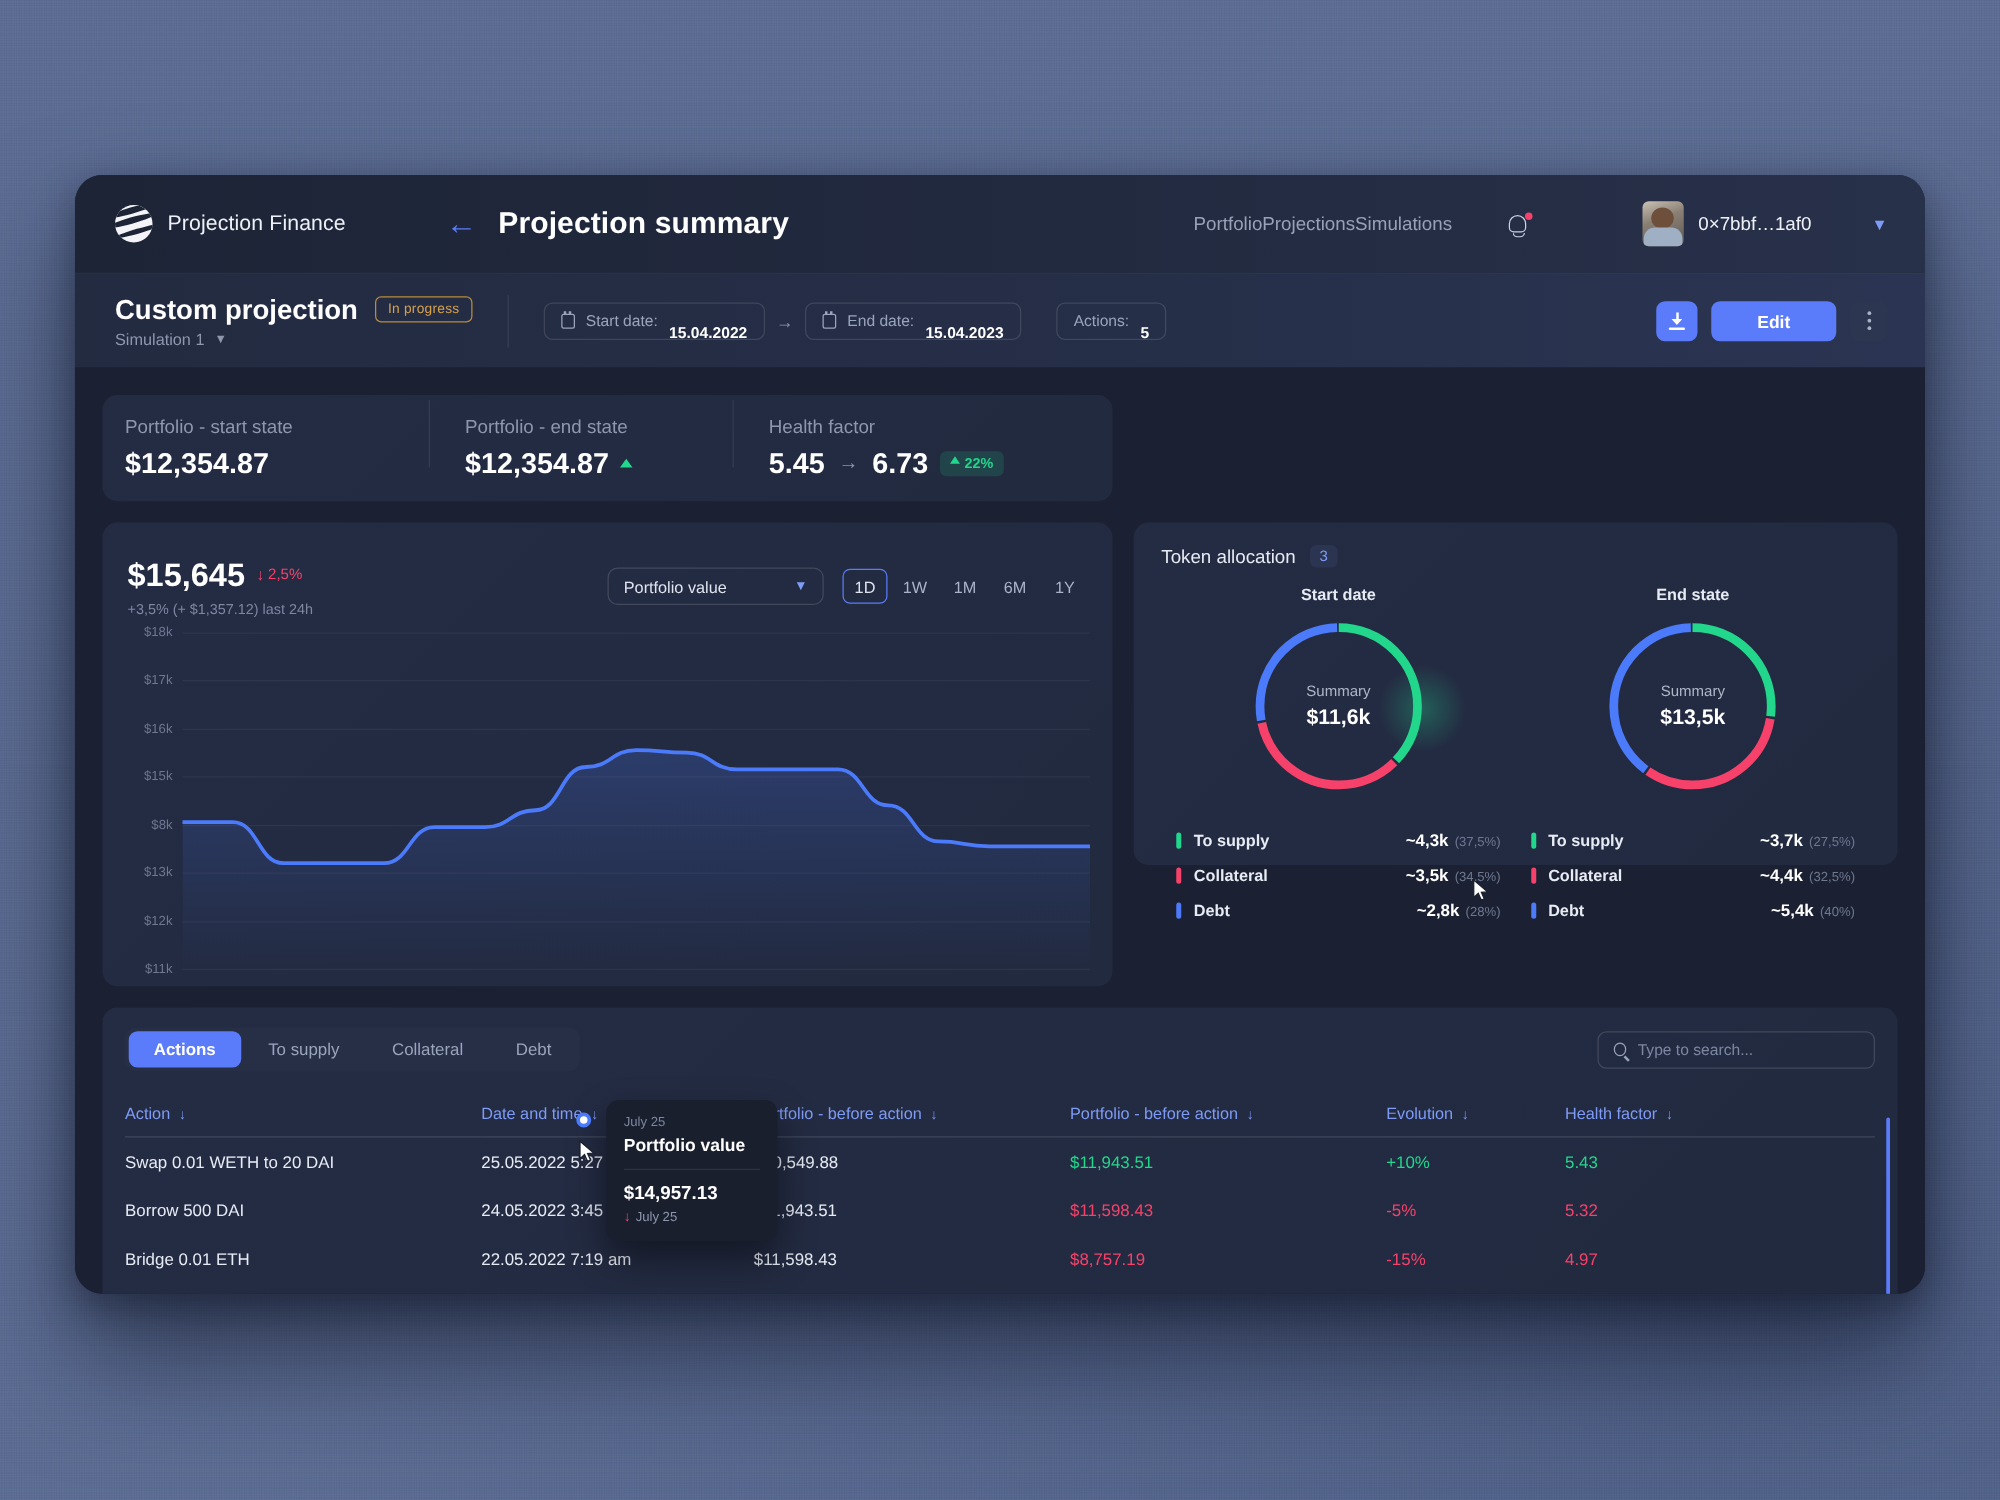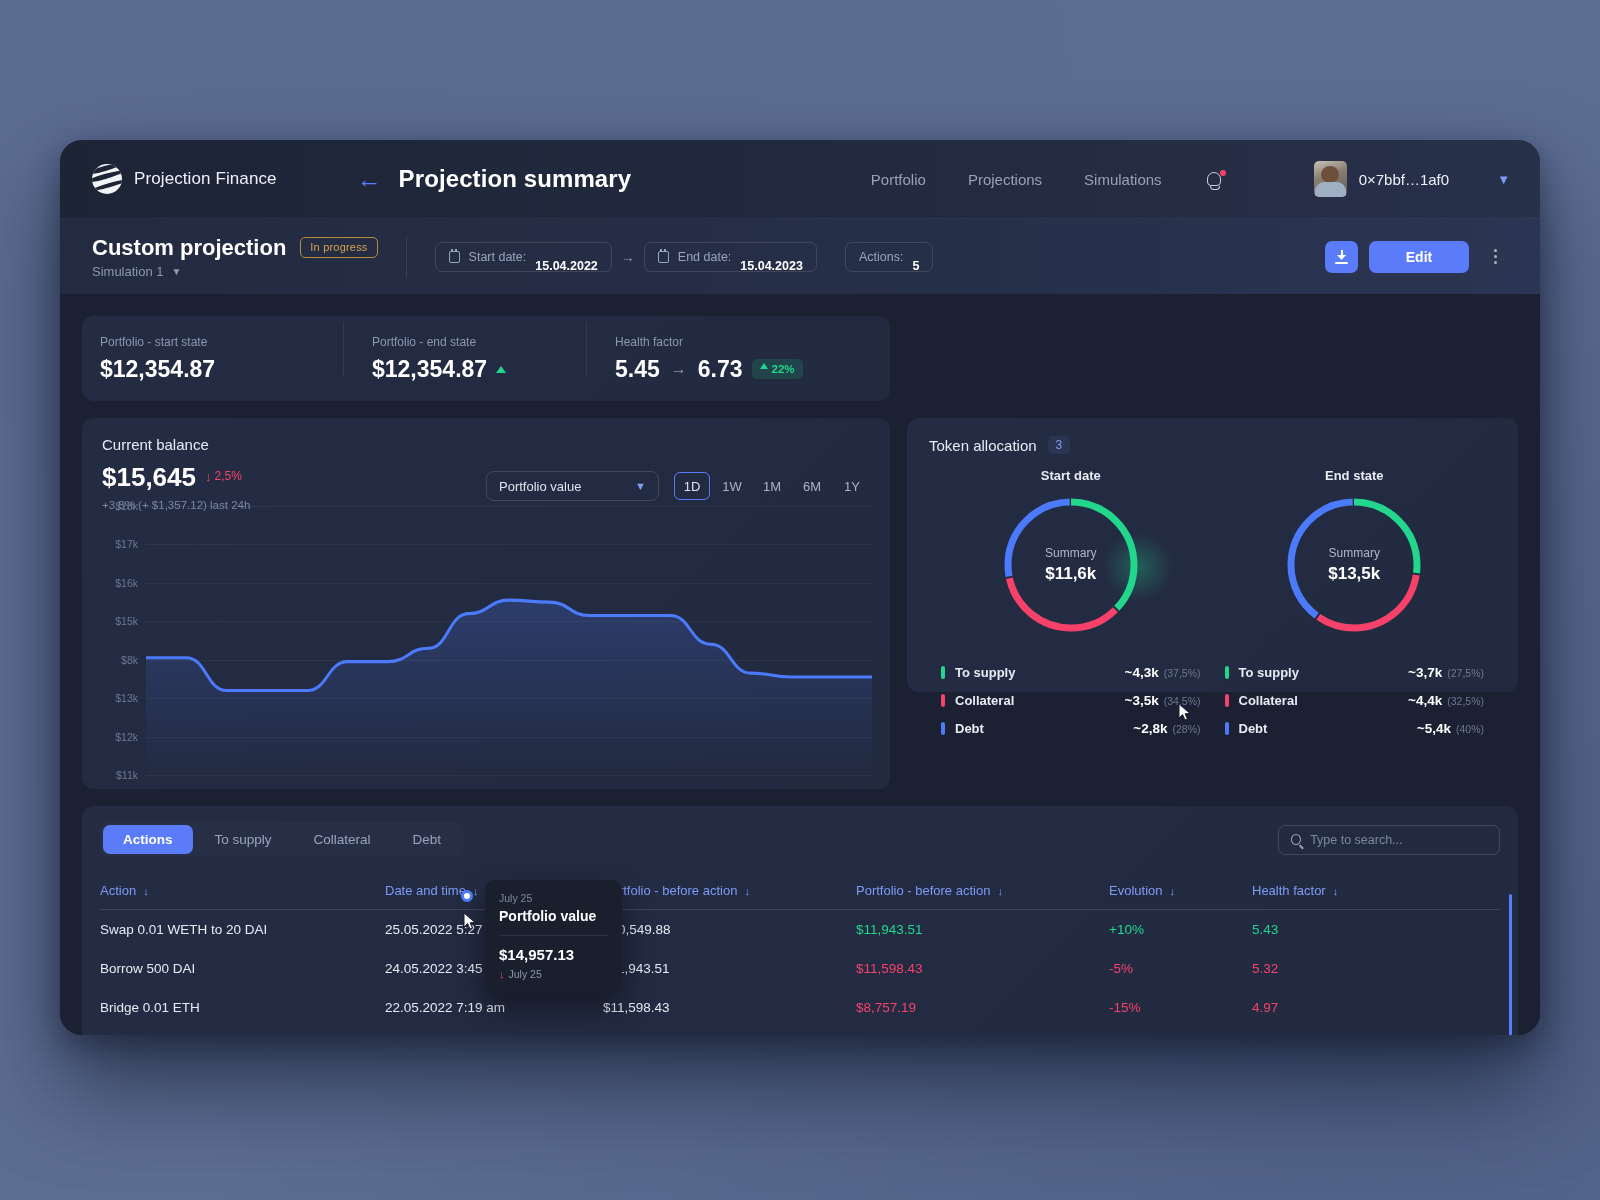--- a/index.html
+++ b/index.html
@@ -53,21 +53,21 @@
   .brand-mark i { position:absolute; background:#1d2436; border-radius:50%; display:block; }
   .brand-mark i:nth-child(1){ left:-7px; top:2px; width:40px; height:5px; transform:rotate(-16deg); }
   .brand-mark i:nth-child(2){ left:-7px; top:10px; width:40px; height:5px; transform:rotate(-16deg); }
   .brand-mark i:nth-child(3){ left:-2px; top:19px; width:40px; height:4px; transform:rotate(-16deg); }
   .brand-name { color:#eef1f7; font-size:17px; letter-spacing:.1px; }
 
   .page-head { display:flex; align-items:center; gap:17px; margin-left:80px; }
   .back-arrow { color:#5b7cfa; font-size:25px; line-height:1; cursor:pointer; }
   .page-title { color:#fff; font-size:24px; font-weight:bold; letter-spacing:.1px; }
 
-  .nav-links { margin-left:auto; display:flex; align-items:center; gap:42px; }
+  .nav-links { margin-left:auto; display:flex; align-items:center; }
   .nav-link { color:#98a1b8; font-size:15px; cursor:pointer; }
   .bell-wrap { margin-left:42px; position:relative; width:22px; height:22px; cursor:pointer; }
   .bell { width:14px; height:14px; border:1.6px solid #c9d2e4; border-radius:7px 7px 4px 4px;
           position:absolute; left:3px; top:4px; }
   .bell::after{ content:""; position:absolute; left:2px; top:13px; width:8px; height:3px;
           border:1.6px solid #c9d2e4; border-top:none; border-radius:0 0 4px 4px;}
   .bell-dot { position:absolute; right:0px; top:2px; width:6px; height:6px; border-radius:50%; background:#f6426a; }
 
   .user { margin-left:88px; display:flex; align-items:center; gap:12px; cursor:pointer; }
   .avatar { width:33px; height:36px; border-radius:5px; overflow:hidden;
@@ -142,21 +142,21 @@
     background:linear-gradient(135deg,#242c44 0%, #222a40 100%);
     border-radius:12px;
   }
   .stats-left { flex:0 0 808px; height:85px; display:flex; align-items:center; padding:0 0 0 18px; }
   .stat { padding-right:20px; position:relative; }
   .stat + .stat { padding-left:29px; }
   .stat + .stat::before {
     content:""; position:absolute; left:0; top:-13px; width:1px; height:54px;
     background:rgba(255,255,255,.08);
   }
-  .stat-label { color:#8d97ae; font-size:12px; margin-bottom:7px; }
+  .stat-label { color:#8d97ae; font-size:15px; margin-bottom:7px; }
   .stat-value { color:#fff; font-size:23px; font-weight:bold; display:flex; align-items:center; gap:9px; }
   .tri-up { width:0;height:0;border-left:5px solid transparent;border-right:5px solid transparent;
             border-bottom:7px solid #22d68c; display:inline-block; }
   .hf-arrow { color:#8d97ae; font-size:16px; font-weight:normal; margin:0 2px; }
   .chip-green {
     background:rgba(30,198,132,.16); color:#22d68c; font-size:11.5px; font-weight:bold;
     padding:4px 8px; border-radius:5px; display:flex; gap:4px;
   }
   .chip-green .tri-up{border-bottom-color:#22d68c;border-left-width:4px;border-right-width:4px;border-bottom-width:6px;}
   .stat-w1{min-width:243px;} .stat-w2{min-width:243px;}
@@ -395,21 +395,20 @@
             </span>
           </div>
         </div>
       </div>
 
     </div>
 
     <div class="mid-row">
 
       <div class="card chart-card">
-        <div class="cb-label">Current balance</div>
         <div class="cb-row">
           <div>
             <div style="display:flex;align-items:flex-start;">
               <span class="cb-amount">$15,645</span>
               <span class="cb-delta">
                 <span class="arrow-dn">↓</span>
                 <span>2,5%</span>
               </span>
             </div>
             <div class="cb-sub">+3,5% (+ $1,357.12) last 24h</div>

